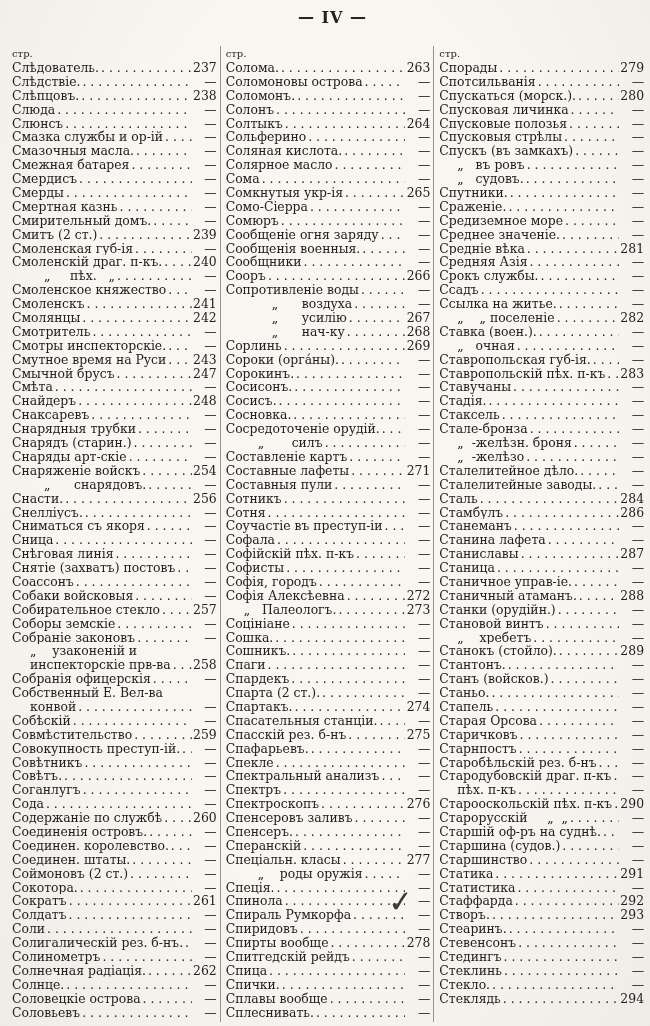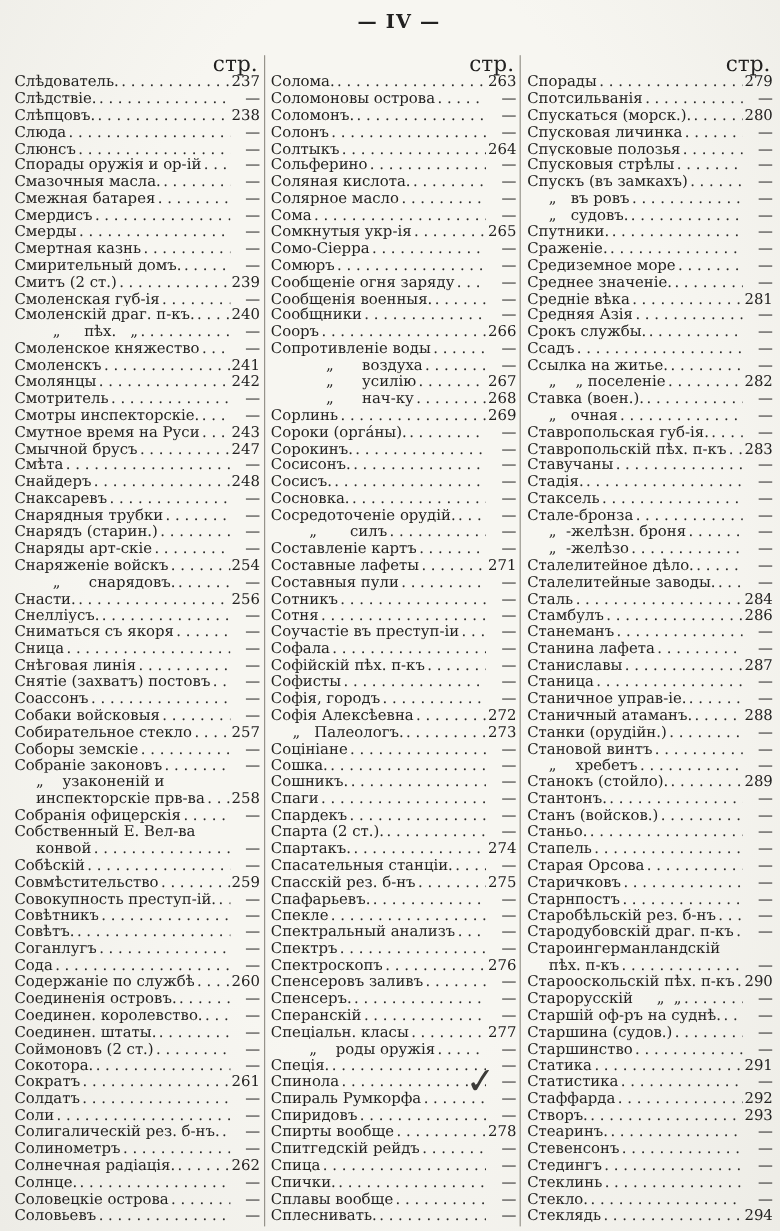--- a/index.html
+++ b/index.html
@@ -17,21 +17,21 @@
     position:absolute;top:8px;left:15px;right:0;
     text-align:center;font-weight:bold;font-size:16px;letter-spacing:1px;
   }
   .cols{
     position:absolute;top:46px;left:7px;right:3px;bottom:4px;
     display:flex;
   }
   .col{flex:1 1 0;min-width:0;padding:0 2px 0 5px;}
   .col + .col{border-left:1px solid #96938b;}
   .hdr-row{
-    height:15px;text-align:right;font-size:18px;padding-right:3px;
+    height:15px;text-align:left;font-size:10px;padding-right:3px;
     line-height:15px;
   }
   .row{
     display:flex;align-items:baseline;
     height:13.9px;line-height:13.9px;font-size:12.4px;white-space:nowrap;
   }
   .lbl{flex:0 1 auto;overflow:hidden;}
   .leader{
     flex:1 1 0;min-width:0;overflow:hidden;white-space:nowrap;
     padding:0 2px;color:#2a2928;
@@ -76,21 +76,21 @@
           <span class="lbl">Слюда</span>
           <span class="leader"> . . . . . . . . . . . . . . . . . . . . . . . . . . . . . .</span>
           <span class="pg">—</span>
         </div>
         <div class="row">
           <span class="lbl">Слюнсъ</span>
           <span class="leader"> . . . . . . . . . . . . . . . . . . . . . . . . . . . . . .</span>
           <span class="pg">—</span>
         </div>
         <div class="row">
-          <span class="lbl">Спорады оружія и ор-ій</span>
+          <span class="lbl">Смазка службы и ор-ій</span>
           <span class="leader"> . . . . . . . . . . . . . . . . . . . . . . . . . . . . . .</span>
           <span class="pg">—</span>
         </div>
         <div class="row">
           <span class="lbl">Смазочныя масла.</span>
           <span class="leader"> . . . . . . . . . . . . . . . . . . . . . . . . . . . . . .</span>
           <span class="pg">—</span>
         </div>
         <div class="row">
           <span class="lbl">Смежная батарея</span>
@@ -1001,23 +1001,20 @@
         </div>
         <div class="row">
           <span class="lbl">Старобѣльскій рез. б-нъ</span>
           <span class="leader"> . . . . . . . . . . . . . . . . . . . . . . . . . . . . . .</span>
           <span class="pg">—</span>
         </div>
         <div class="row">
           <span class="lbl">Стародубовскій драг. п-къ</span>
           <span class="leader"> . . . . . . . . . . . . . . . . . . . . . . . . . . . . . .</span>
           <span class="pg">—</span>
-        </div>
-        <div class="row">
-          <span class="lbl">Староингерманландскій</span>
         </div>
         <div class="row i1">
           <span class="lbl">пѣх. п-къ</span>
           <span class="leader"> . . . . . . . . . . . . . . . . . . . . . . . . . . . . . .</span>
           <span class="pg">—</span>
         </div>
         <div class="row">
           <span class="lbl">Старооскольскій пѣх. п-къ</span>
           <span class="leader"> . . . . . . . . . . . . . . . . . . . . . . . . . . . . . .</span>
           <span class="pg">290</span>

